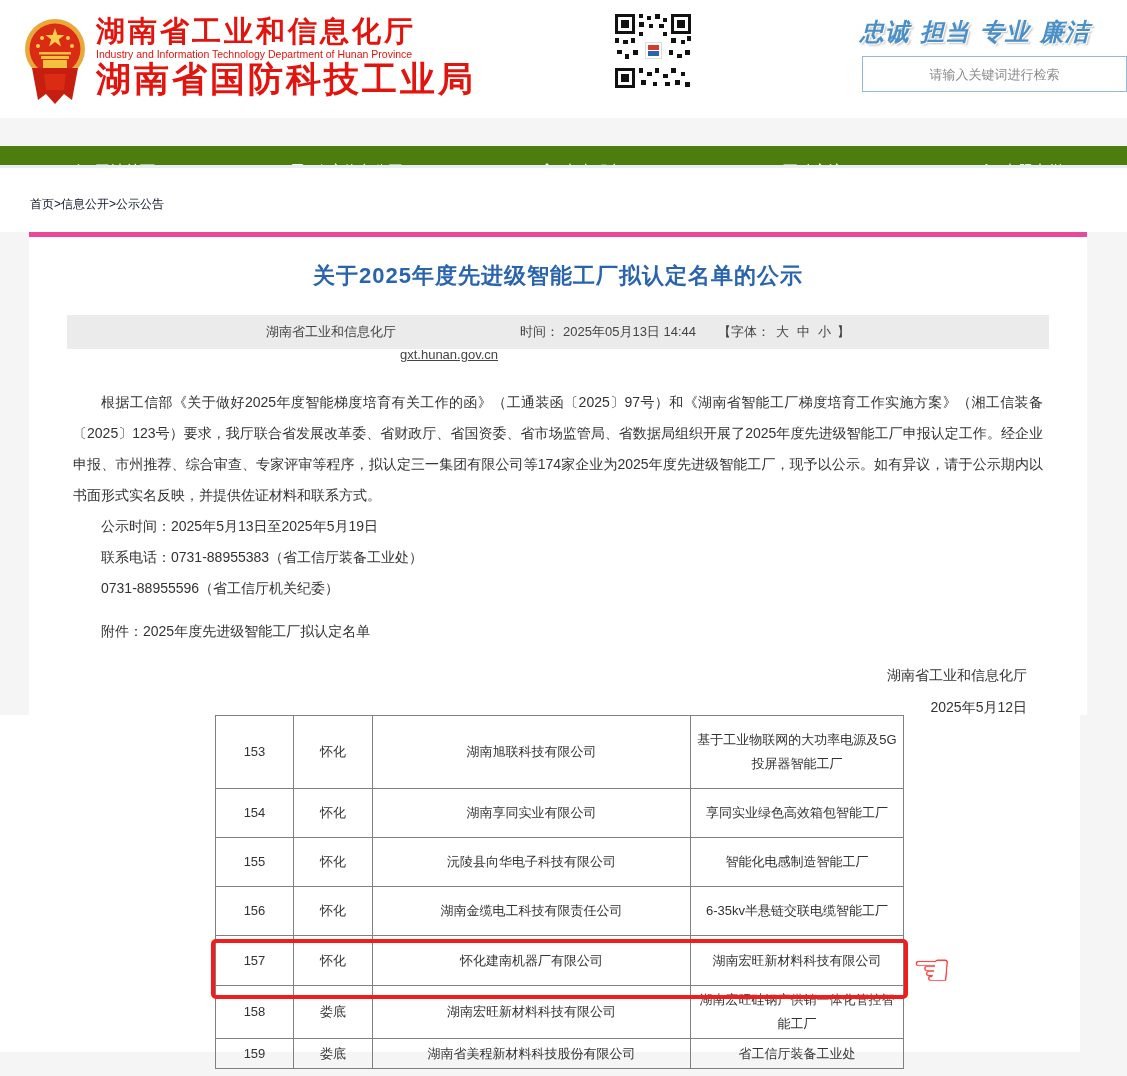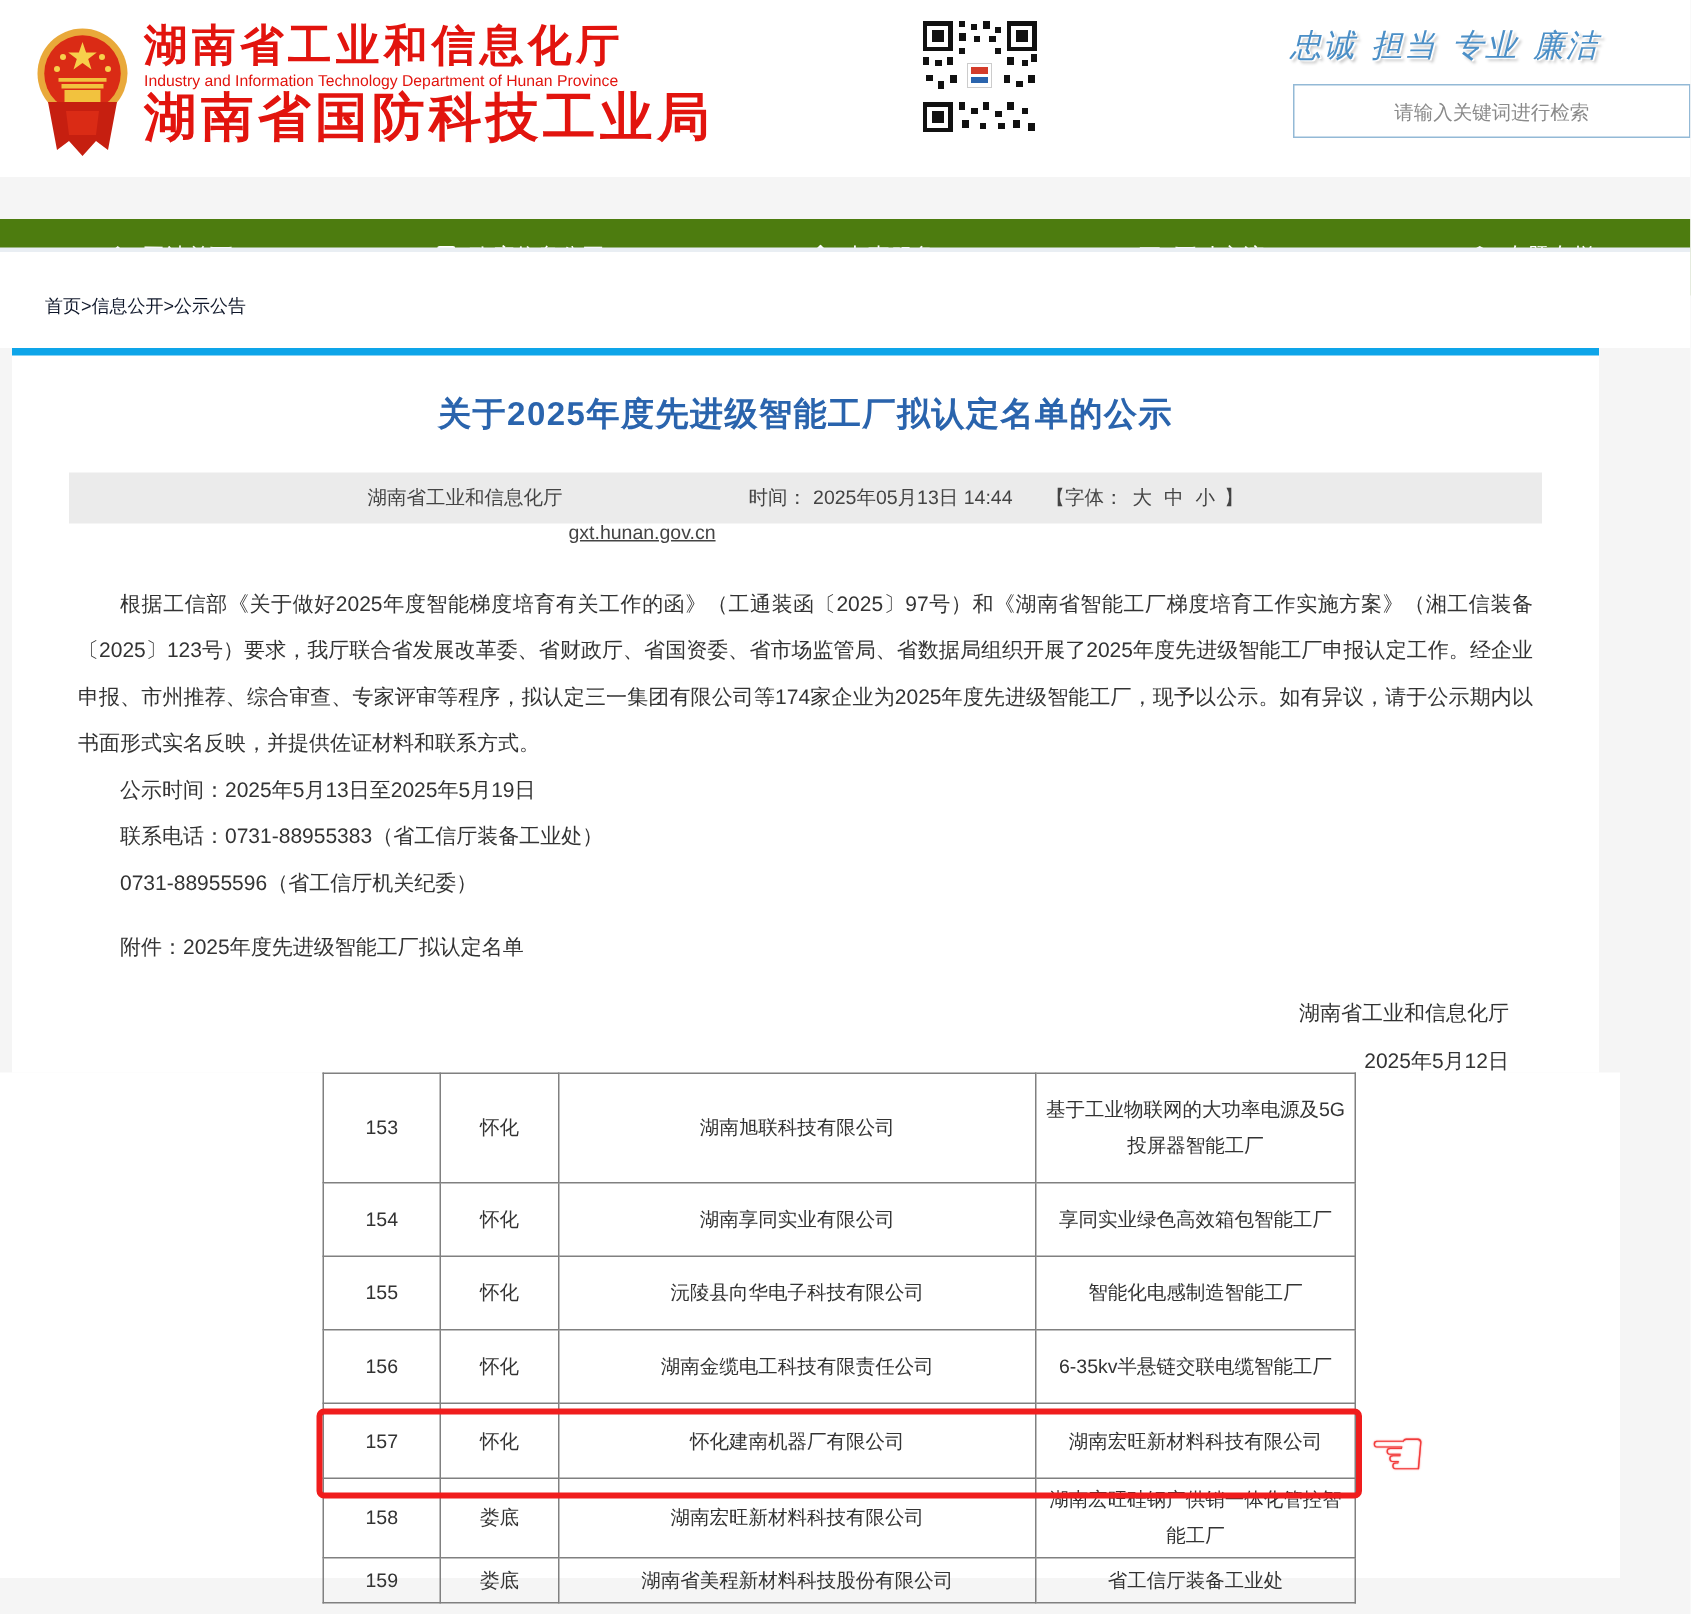--- a/index.html
+++ b/index.html
@@ -7,38 +7,38 @@
   .page { position:relative; width:1127px; height:1076px; overflow:hidden; background:#f5f5f5; margin:0 auto; }
 
   
   .header { position:absolute; left:0; top:0; width:1127px; height:118px; background:#ffffff; }
   .emblem { position:absolute; left:24px; top:16px; width:62px; height:90px; }
   .org-titles { position:absolute; left:96px; top:14px; width:480px; }
   .org-cn1 { font-size:29px; font-weight:bold; color:#e2140e; letter-spacing:3px; line-height:34px; }
   .org-en  { font-size:10.5px; color:#e2140e; line-height:13px; letter-spacing:0px; }
   .org-cn2 { font-size:35px; font-weight:bold; color:#e2140e; letter-spacing:3px; line-height:36px; }
   .qr { position:absolute; left:613px; top:12px; width:80px; height:78px; }
-  .slogan { position:absolute; left:860px; top:16px; width:267px; font-size:21px; font-weight:normal; font-style:italic; color:#4b8fc7; letter-spacing:1px; text-shadow:1px 1px 0 #fff, 2px 2px 2px rgba(0,0,0,0.25); white-space:nowrap; }
+  .slogan { position:absolute; left:860px; top:16px; width:267px; font-size:24px; font-weight:bold; font-style:italic; color:#4b8fc7; letter-spacing:1px; text-shadow:1px 1px 0 #fff, 2px 2px 2px rgba(0,0,0,0.25); white-space:nowrap; }
   .slogan span { margin-right:10px; }
   .search-box { position:absolute; left:862px; top:56px; width:265px; height:36px; border:1px solid #93b9d6; background:#fff; }
   .search-box input { width:100%; height:100%; border:none; outline:none; text-align:center; font-size:13px; color:#555; background:transparent; font-family:inherit; }
   .search-box input::placeholder { color:#8a8a8a; }
 
   
   .nav { position:absolute; left:0; top:118px; width:1127px; height:51px; background:#4d7c0f; display:flex; align-items:center; padding:0 64px 0 70px; justify-content:space-between;margin-top:28px; }
   .nav-item { display:flex; align-items:center; gap:8px; color:#ffffff; font-size:15px; cursor:pointer; white-space:nowrap; }
   .nav-item svg { display:block; }
   .nav-underline { position:absolute; left:0; top:165px; width:1127px; height:3px; background:#e9eef3; }
 
   
   .crumb-band { position:absolute; left:0; top:168px; width:1127px; height:64px; background:#ffffff; }
   .breadcrumb { position:absolute; left:30px; top:28px; font-size:12px; color:#0f172a; cursor:pointer; }
 
   
-  .card { position:absolute; left:8px; top:232px; width:1058px; height:483px; background:#ffffff; border-top:5px solid #0ea5e9; }
+  .card { position:absolute; left:29px; top:232px; width:1058px; height:483px; background:#ffffff; border-top:5px solid #ec4899; }
   .article-title { margin-top:24px; text-align:center; font-size:22px; font-weight:bold; color:#2a64ad; letter-spacing:1px; }
   .meta-bar { margin:24px auto 0 auto; width:982px; height:34px; background:#ebebeb; display:flex; align-items:center; justify-content:center; font-size:13px; color:#444; gap:4px; }
   .meta-bar .site { text-decoration:underline; cursor:pointer;margin-top:44px; }
   .meta-bar .gap { width:14px; }
   .meta-bar .fontsize { cursor:pointer; margin:0 2px; }
   .article-body { margin:38px 44px 0 44px; font-size:14px; color:#333; line-height:31px; text-align:justify; }
   .article-body p.indent { text-indent:2em; }
   .article-body p.blank { height:12px; }
   .signature { margin:12px 60px 0 0; text-align:right; font-size:14px; color:#333; line-height:32px; }
 

